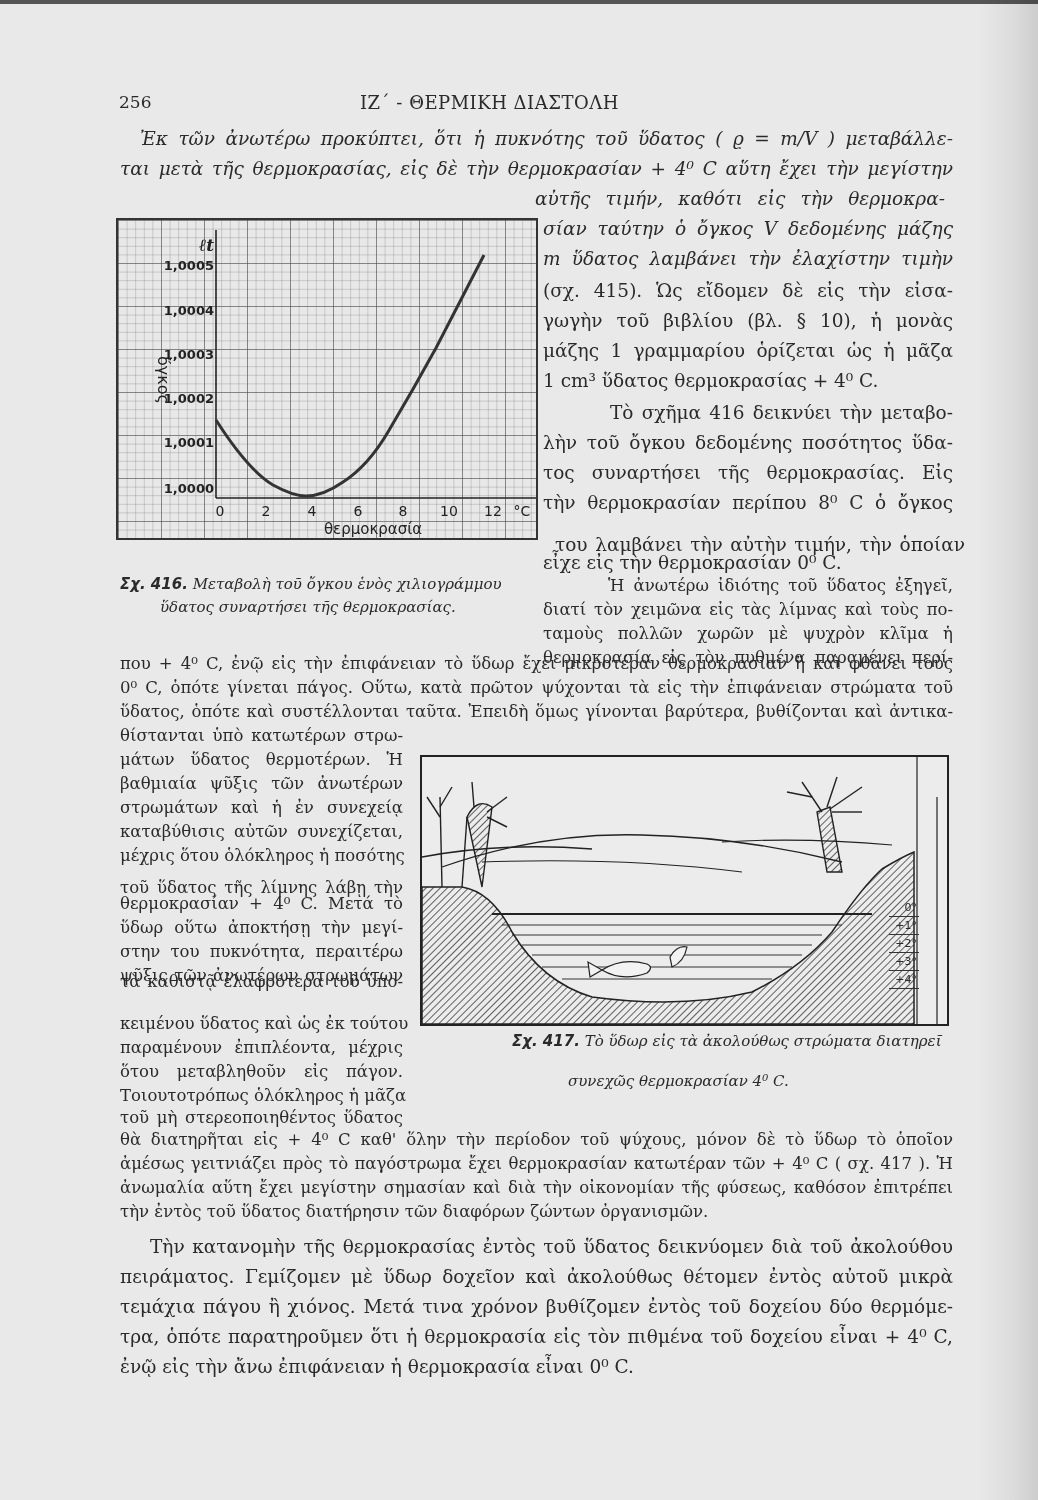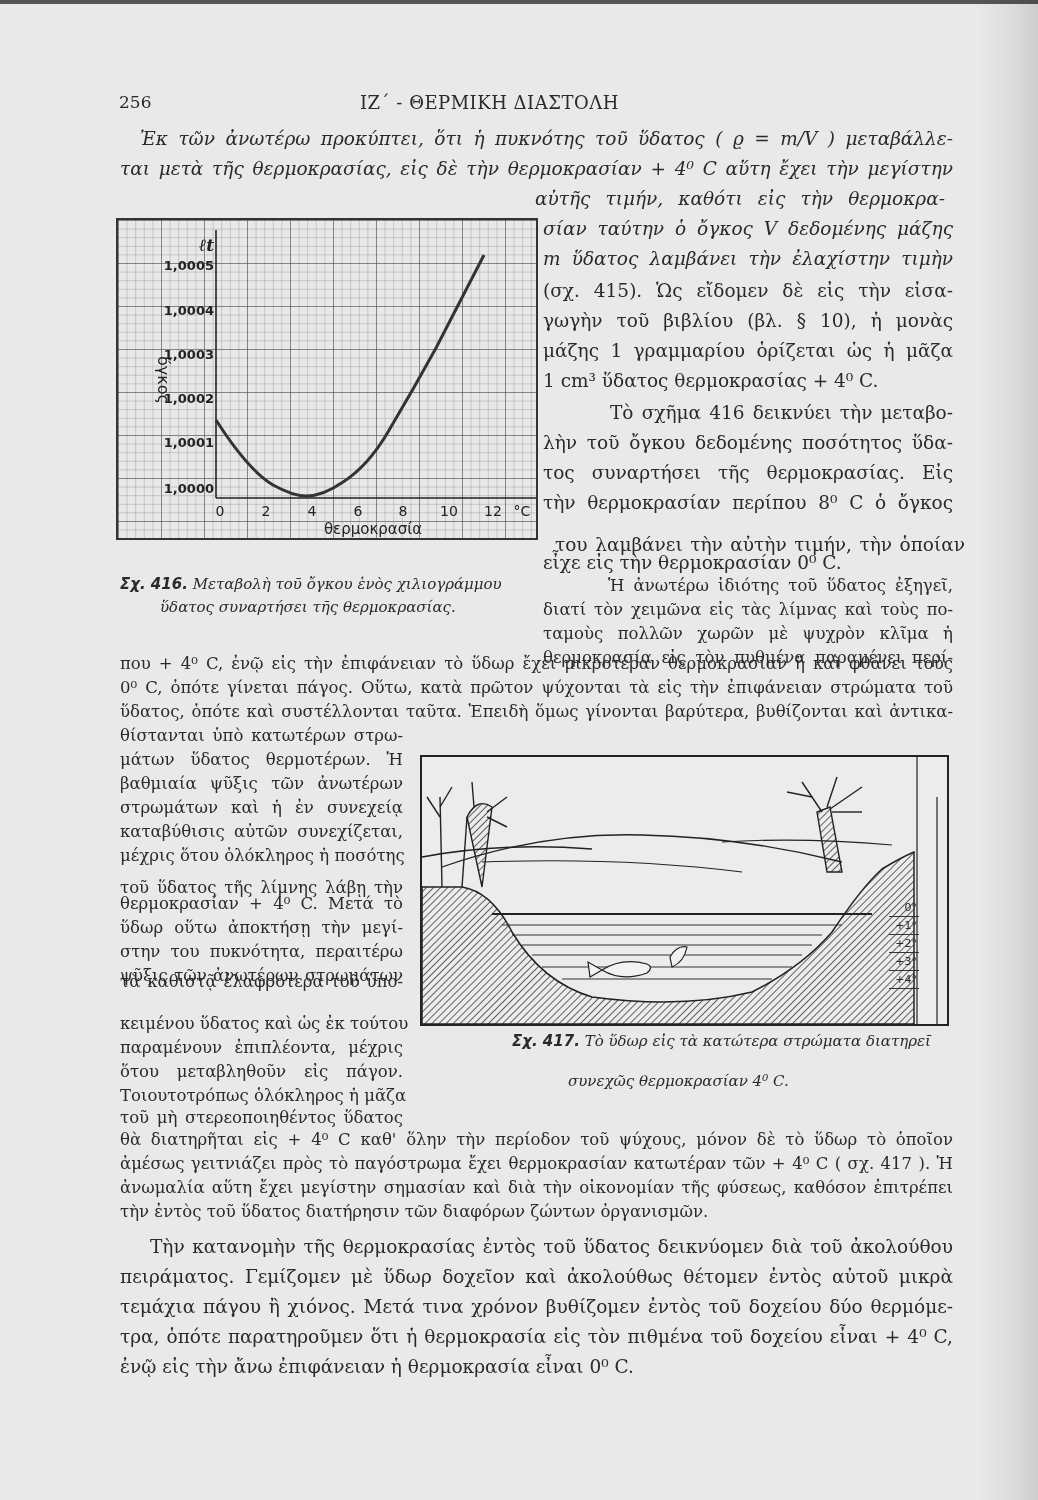--- a/index.html
+++ b/index.html
@@ -208,21 +208,21 @@
     <div>0°</div>
     <div>+1°</div>
     <div>+2°</div>
     <div>+3°</div>
     <div>+4°</div>
   </div>
 </div>
 
 <div class="abs cap" style="left:512px; top:1032px;">
   <b>Σχ. 417.</b>
-  <span>Τὸ ὕδωρ εἰς τὰ κατώτερα στρώματα διατηρεῖ</span>
+  <span>Τὸ ὕδωρ εἰς τὰ ἀκολούθως στρώματα διατηρεῖ</span>
 </div>
 <div class="abs cap" style="left:568px; top:1072px;">συνεχῶς θερμοκρασίαν 4⁰ C.</div>
 
 <div class="line just" style="left:120px; top:1130px; width:833px; font-size:16.5px;">θὰ διατηρῆται εἰς + 4⁰ C καθ' ὅλην τὴν περίοδον τοῦ ψύχους, μόνον δὲ τὸ ὕδωρ τὸ ὁποῖον</div>
 <div class="line just" style="left:120px; top:1154px; width:833px; font-size:16.5px;">ἀμέσως γειτνιάζει πρὸς τὸ παγόστρωμα ἔχει θερμοκρασίαν κατωτέραν τῶν + 4⁰ C ( σχ. 417 ). Ἡ</div>
 <div class="line just" style="left:120px; top:1178px; width:833px; font-size:16.5px;">ἀνωμαλία αὕτη ἔχει μεγίστην σημασίαν καὶ διὰ τὴν οἰκονομίαν τῆς φύσεως, καθόσον ἐπιτρέπει</div>
 <div class="line" style="left:120px; top:1202px; font-size:16.5px;">τὴν ἐντὸς τοῦ ὕδατος διατήρησιν τῶν διαφόρων ζώντων ὀργανισμῶν.</div>
 
 <div class="line just" style="left:150px; top:1236px; width:803px;">Τὴν κατανομὴν τῆς θερμοκρασίας ἐντὸς τοῦ ὕδατος δεικνύομεν διὰ τοῦ ἀκολούθου</div>
 <div class="line just" style="left:120px; top:1266px; width:833px;">πειράματος. Γεμίζομεν μὲ ὕδωρ δοχεῖον καὶ ἀκολούθως θέτομεν ἐντὸς αὐτοῦ μικρὰ</div>

